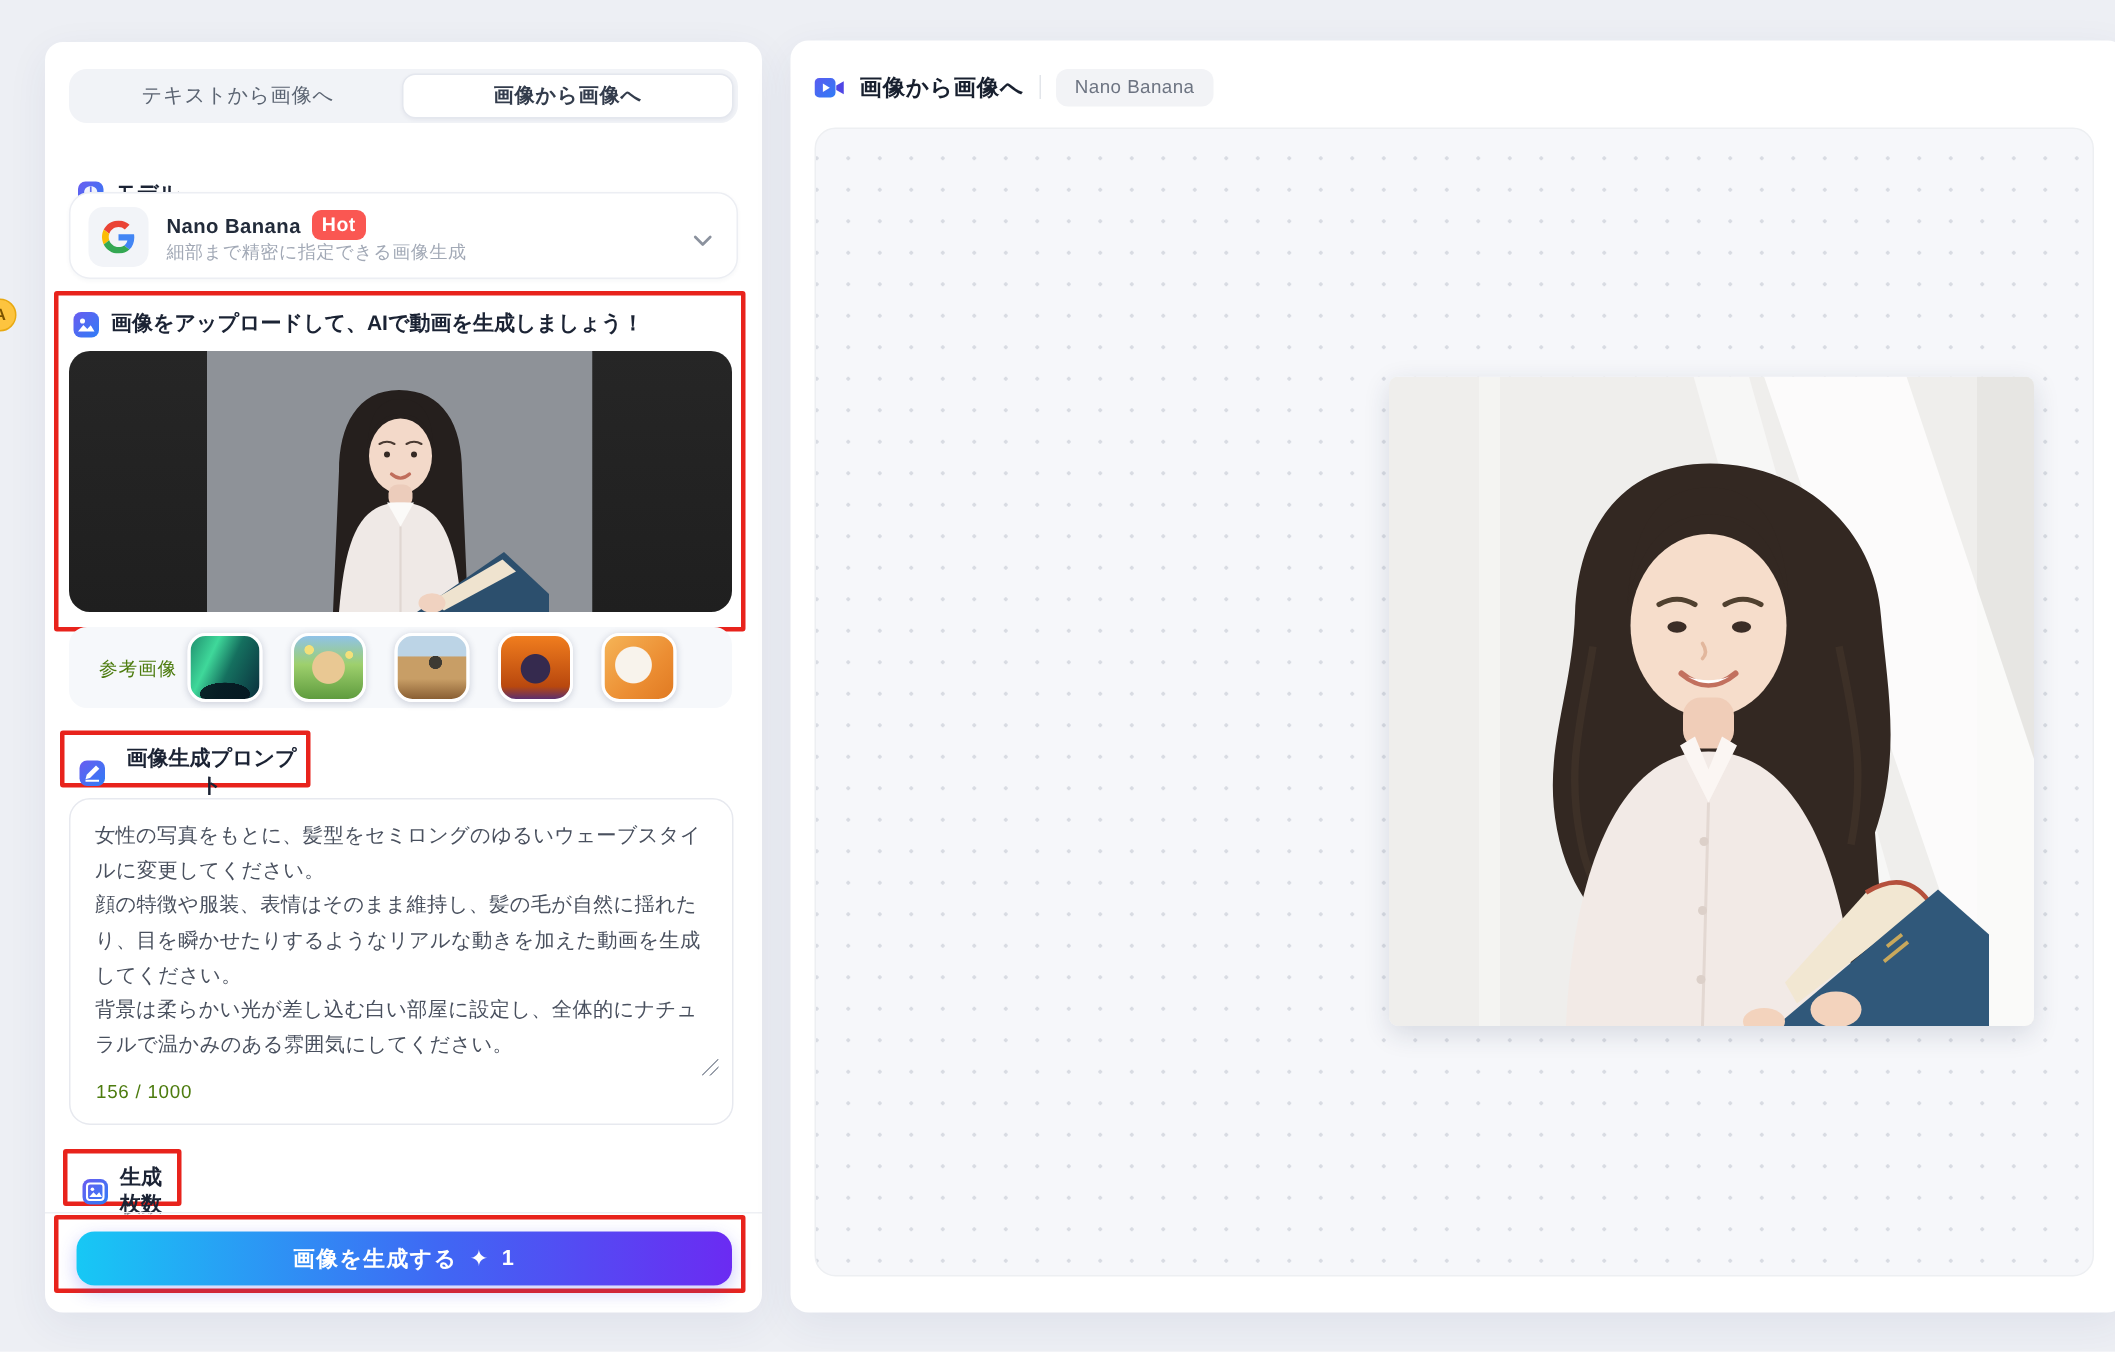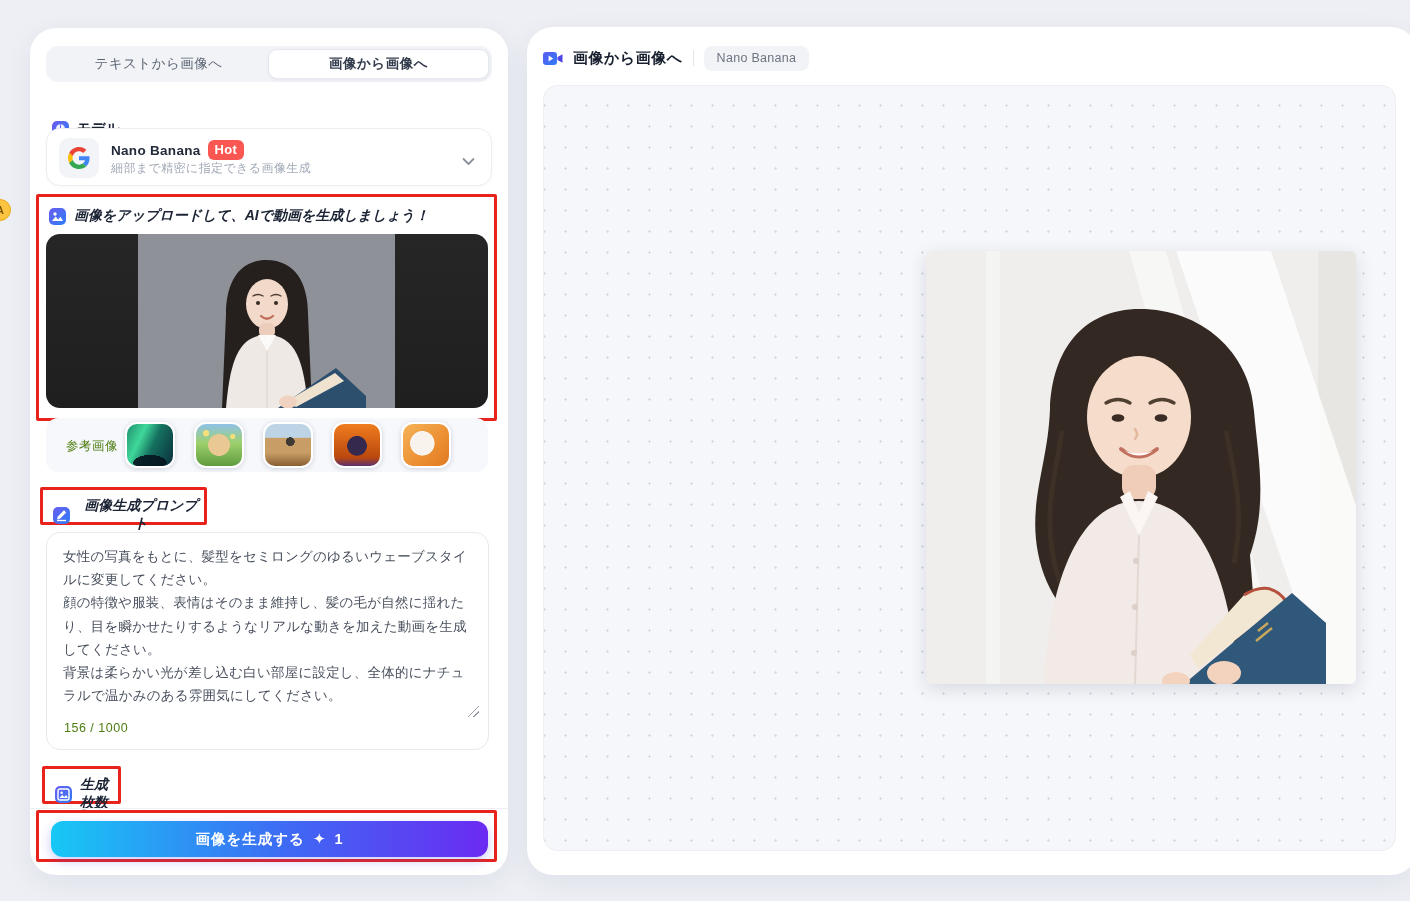--- a/index.html
+++ b/index.html
@@ -3,21 +3,21 @@
 <meta charset="utf-8">
 <style>
   * { margin:0; padding:0; box-sizing:border-box; }
   html,body { width:1410px; height:901px; overflow:hidden; }
   body {
     background:#edeff4;
     font-family:"Liberation Sans","DejaVu Sans",sans-serif;
     position:relative;
     color:#1c2434;
   }
-  .card { position:absolute; background:#ffffff; border-radius:26px; box-shadow:0 8px 28px rgba(40,55,110,.07); }
+  .card { position:absolute; background:#ffffff; border-radius:12px; box-shadow:0 8px 28px rgba(40,55,110,.07); }
   #left-card  { left:30px; top:28px; width:478px; height:847px; }
   #right-card { left:527px; top:27px; width:890px; height:848px; }
 
   
   .tab-bar { position:absolute; left:16px; top:18px; width:446px; height:36px;
     background:#f1f3f7; border-radius:12px; display:flex; padding:3px; }
   .tab { flex:1; display:flex; align-items:center; justify-content:center;
     font-size:13.5px; color:#5b6472; border-radius:9px; cursor:pointer; letter-spacing:.5px; }
   .tab.active { background:#ffffff; border:1px solid #e4e7ee; box-shadow:0 1px 3px rgba(30,40,80,.06); color:#333c4c; font-weight:bold; }
 
@@ -39,21 +39,21 @@
     padding:2px 7px 3px; border-radius:6px; letter-spacing:.3px; }
   .model-desc { position:absolute; left:64px; top:31px; font-size:12px; color:#a2a9b6; letter-spacing:.4px; }
   .chevron { position:absolute; right:16px; top:23px; }
 
   
   .red-box { position:absolute; border:3px solid #e8231c; border-radius:2px; }
   #red-upload { left:6px;  top:166px; width:461px; height:227px; }
   #red-prompt { left:10px; top:459px; width:167px; height:38px;  }
   #red-count  { left:12px; top:738px; width:79px;  height:38px;  }
   #red-button { left:6px;  top:782px; width:461px; height:52px;  }
-  .red-box .sec-head { left:10px; top:10px; position:absolute;font-style:italic; }
+  .red-box .sec-head { left:10px; top:10px; position:absolute; }
 
   
   .preview { position:absolute; left:16px; top:206px; width:442px; height:174px;
     background:linear-gradient(180deg,#262626,#1f1f1f); border-radius:14px; overflow:hidden; cursor:pointer; }
   .preview svg { position:absolute; left:92px; top:0; }
 
   
   .ref-row { position:absolute; left:16px; top:390px; width:442px; height:54px;
     background:#f6f8fb; border-radius:12px; }
   .ref-label { position:absolute; left:20px; top:20px; font-size:12.5px; color:#4d7c0f; letter-spacing:.5px; }

